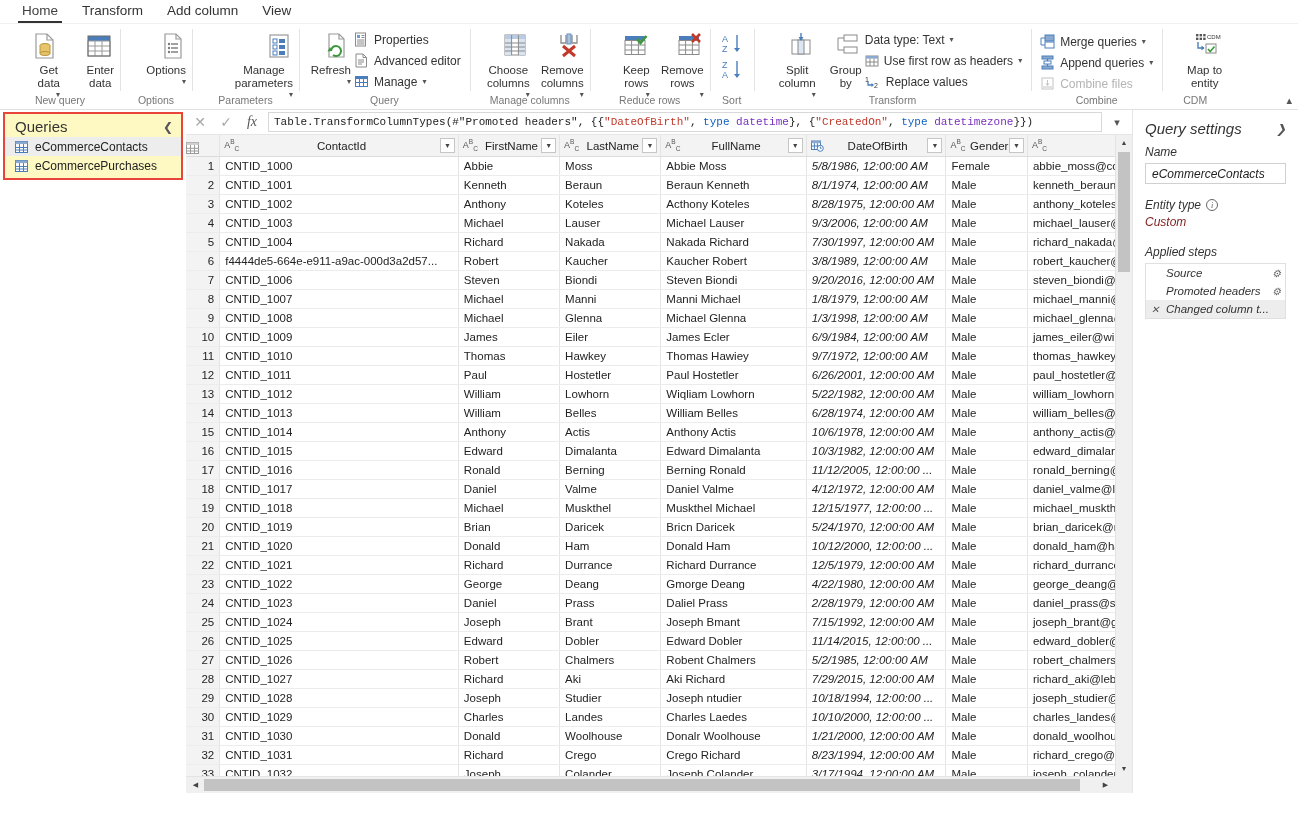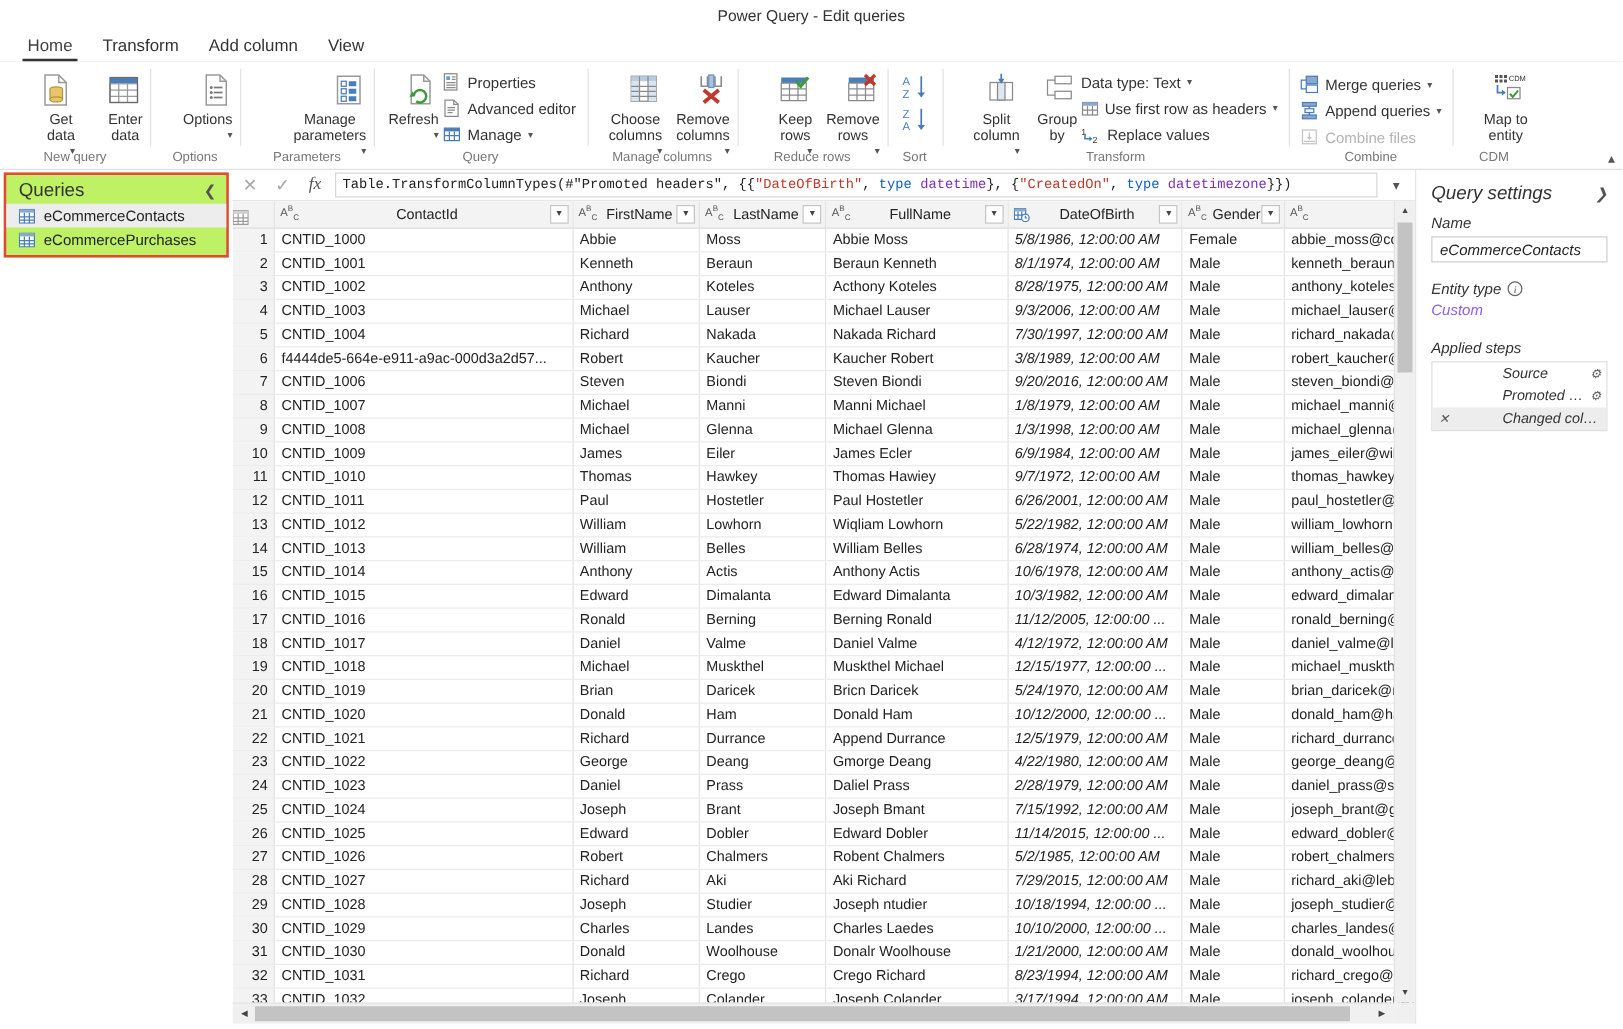--- a/index.html
+++ b/index.html
@@ -87,21 +87,21 @@
   .collapse-ribbon {
     position: absolute; right: 6px; bottom: 2px;
     font-size: 11px; color: #555; cursor: default;
   }
 
   
   .main { display: flex; height: 683px; }
 
   
   .queries-pane {
-    width: 180px; background: #bef264;
+    width: 180px; background: #fef9c3;
     border: 2px solid #e8443a;
     margin: 2px 0 0 3px; height: 68px;
     position: relative;
   }
   .queries-head {
     display: flex; align-items: center; justify-content: space-between;
     padding: 4px 8px 2px 10px;
   }
   .queries-title { font-size: 15px; color: #333; }
   .chev { font-size: 12px; color: #555; cursor: default; }
@@ -191,42 +191,39 @@
     height: 21px; border: 1px solid #d0d0d0; background: #fff;
     display: flex; align-items: center; padding: 0 6px;
     font-size: 12px; color: #222; margin-bottom: 14px;
   }
   .qs-row { display: flex; align-items: center; gap: 5px; margin-bottom: 3px; }
   .info-i {
     width: 12px; height: 12px; border: 1px solid #666; border-radius: 50%;
     font-size: 8px; line-height: 11px; text-align: center; color: #555;
     font-family: "Liberation Serif", serif;
   }
-  .qs-value { font-size: 12px; color: #8b5cf6; margin-bottom: 16px; }
+  .qs-value { font-size: 12px; color: #7f1d1d; margin-bottom: 16px; }
   .steps-box { border: 1px solid #e0e0e0; }
   .step {
     display: flex; align-items: center; height: 18px;
     font-size: 11.5px; color: #333; padding: 0 4px 0 5px; cursor: default;
   }
   .step.selected { background: #ededed; }
   .step .x { width: 12px; color: #555; font-size: 10px; }
-  .step .sname { flex: 1; padding-left: 3px; overflow: hidden; text-overflow: ellipsis; white-space: nowrap; margin-left: 36px; }
+  .step .sname { flex: 1; padding-left: 3px; overflow: hidden; text-overflow: ellipsis; white-space: nowrap; }
   .gear { font-size: 10px; color: #666; }
 
   .statusbar { height: 1px; }
   svg { display: block; }
 </style>
 </head>
 <body>
 
 <div id="app">
 
-  <div class="titlebar">
-    <span>Power Query - Edit queries</span>
-  </div>
 
   <div class="ribbon-tabs">
     <div class="rtab active">Home</div>
     <div class="rtab">Transform</div>
     <div class="rtab">Add column</div>
     <div class="rtab">View</div>
   </div>
 
   <div class="ribbon">
 
@@ -905,21 +902,21 @@
                 <td>Donald Ham</td>
                 <td class="date-cell">10/12/2000, 12:00:00 ...</td>
                 <td>Male</td>
                 <td>donald_ham@hatfieldgutierrez.com</td>
               </tr>
               <tr class="data-row">
                 <td class="rownum">22</td>
                 <td>CNTID_1021</td>
                 <td>Richard</td>
                 <td>Durrance</td>
-                <td>Append Durrance</td>
+                <td>Richard Durrance</td>
                 <td class="date-cell">12/5/1979, 12:00:00 AM</td>
                 <td>Male</td>
                 <td>richard_durrance@drakellc.com</td>
               </tr>
               <tr class="data-row">
                 <td class="rownum">23</td>
                 <td>CNTID_1022</td>
                 <td>George</td>
                 <td>Deang</td>
                 <td>Gmorge Deang</td>

